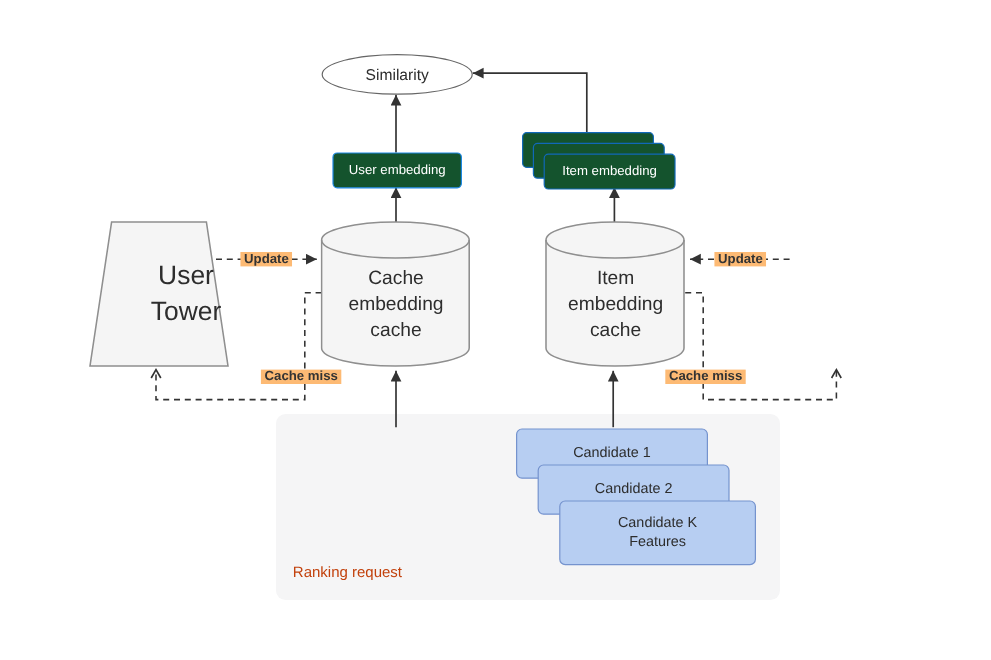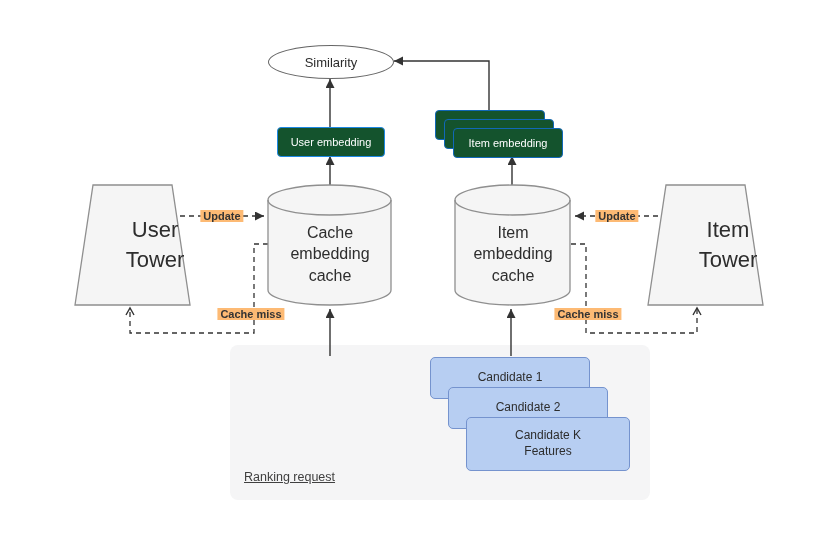--- a/index.html
+++ b/index.html
@@ -23,21 +23,21 @@
     padding-top:16px;text-align:center;font-size:16px;line-height:1.32;}
   .cyl-label span{display:block;width:100px;}
 
   .tower{position:absolute;}
   .tower svg{position:absolute;left:-1px;top:-1px;}
   .tower-label{position:absolute;inset:0;display:flex;align-items:center;justify-content:flex-end;
     text-align:center;font-size:22px;line-height:1.35;}
   .tower-label span{display:block;width:70px;}
 
   .container-box{position:absolute;background:#f5f5f6;border-radius:8px;}
-  .rr-label{position:absolute;left:14px;bottom:16px;font-size:12.5px;color:#404040;text-decoration:underline;}
+  .rr-label{position:absolute;left:14px;bottom:16px;font-size:12.5px;color:#c2410c;}
 
   .feature{position:absolute;background:#b7cef2;border:1px solid #7593ce;border-radius:5px;
     display:flex;align-items:center;justify-content:center;text-align:center;
     font-size:12px;line-height:1.3;}
   .feature .narrow{display:block;width:70px;}
   .feature .mid{display:block;width:110px;}
 
   .edge-label{position:absolute;transform:translate(-50%,-50%);background:#fdba74;padding:0 3px;
     font-size:11px;font-weight:700;color:#333;white-space:nowrap;z-index:5;}
 </style>
@@ -87,28 +87,20 @@
 
   <div class="tower" style="left:75px;top:185px;width:115px;height:120px">
     <svg width="117" height="122" viewBox="0 0 117 122">
       <polygon points="19,1 98,1 116,121 1,121" fill="#f5f5f5" stroke="#8f8f8f" stroke-width="1.3"></polygon>
     </svg>
     <div class="tower-label">
       <span>User Tower</span>
     </div>
   </div>
 
-  <div class="tower" style="left:648px;top:185px;width:115px;height:120px">
-    <svg width="117" height="122" viewBox="0 0 117 122">
-      <polygon points="19,1 98,1 116,121 1,121" fill="#f5f5f5" stroke="#8f8f8f" stroke-width="1.3"></polygon>
-    </svg>
-    <div class="tower-label">
-      <span>Item Tower</span>
-    </div>
-  </div>
 
   <div class="cyl" style="left:268px;top:185px;width:124px;height:122px">
     <svg width="126" height="123" viewBox="0 0 126 123">
       <path d="M1,16 A61.5,15 0 0 1 124,16 L124,106 A61.5,15 0 0 1 1,106 Z" fill="#f5f5f5" stroke="#8f8f8f" stroke-width="1.3"></path>
       <path d="M1,16 A61.5,15 0 0 0 124,16" fill="none" stroke="#8f8f8f" stroke-width="1.3"></path>
     </svg>
     <div class="cyl-label">
       <span>Cache embedding cache</span>
     </div>
   </div>

